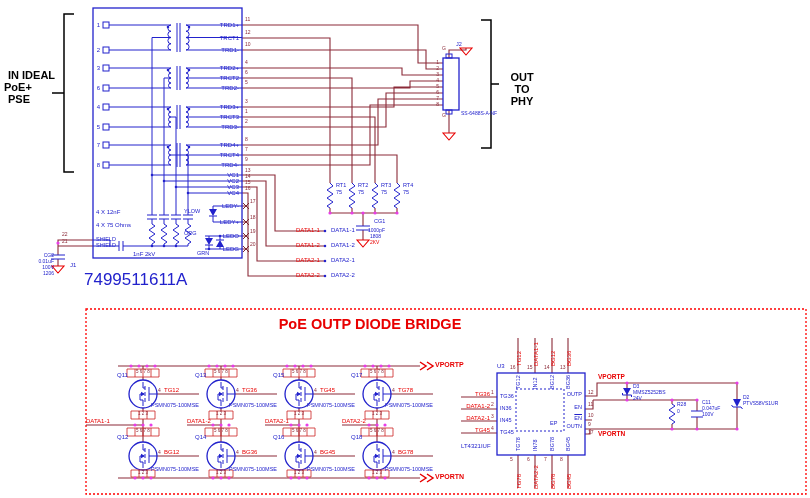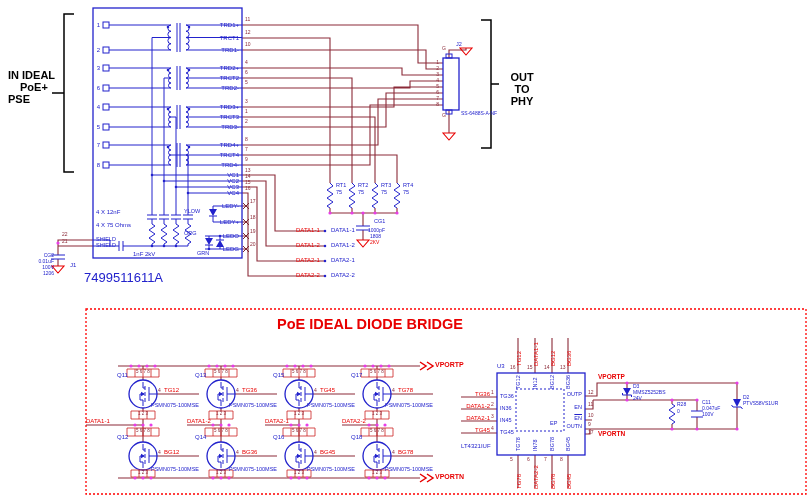--- a/index.html
+++ b/index.html
@@ -3,21 +3,21 @@
 <meta charset="utf-8">
 <style>
   html,body{margin:0;padding:0;background:#fff;}
   .stage{position:relative;width:810px;height:498px;background:#fff;overflow:hidden;
          font-family:"Liberation Sans","DejaVu Sans",sans-serif;}
   svg.art{position:absolute;left:0;top:0;}
   .t{position:absolute;white-space:nowrap;line-height:1;}
   .bl{color:#2222cc}.mr{color:#8b2a38}.rd{color:#e80000}.bk{color:#000}
   .s4{font-size:4.5px}.s5{font-size:5px}.s55{font-size:5.5px}.s6{font-size:6px}
   .s65{font-size:6.5px}.s7{font-size:7px}.s11{font-size:11px;font-weight:bold}
-  .s12{font-size:13px}.s14{font-size:14.5px;font-weight:bold}
+  .s12{font-size:17px}.s14{font-size:14.5px;font-weight:bold}
   .b{font-weight:bold}.ra{text-align:right}.ce{text-align:center}
   .rv{transform:rotate(-90deg);transform-origin:0 0;}
   .ov{text-decoration:overline}
   
   .w{stroke:#8b2a38;stroke-width:1.1;fill:none}
   .bc{stroke:#2222cc;stroke-width:1.3;fill:none}
   .bt{stroke:#2222cc;stroke-width:1;fill:none}
   .bf{fill:#2222cc;stroke:none}
   .rb{stroke:#cc2222;stroke-width:0.8;fill:none}
   .gn{stroke:#e80000;stroke-width:1.1;fill:none}
@@ -204,21 +204,21 @@
       M330 213 h.01 M352 213 h.01 M363 213 h.01 M375 213 h.01 M397 213 h.01 M58 243 h.01
       M627 383 h.01 M627 400 h.01 M672 400 h.01 M672 429 h.01 M697 400 h.01 M697 429 h.01 M737 383 h.01 M737 429 h.01"></path>
     <path class="dotb" d="M152 175 h.01 M164 181 h.01 M176 187 h.01 M188 193 h.01 M152 246 h.01 M164 246 h.01 M176 246 h.01
       M325 231 h.01 M325 246 h.01 M325 261 h.01 M325 276 h.01
       M168 27 h.01 M189 27 h.01 M168 70 h.01 M189 70 h.01 M168 109 h.01 M189 109 h.01 M168 147 h.01 M189 147 h.01
       M220 236 h.01 M209 249 h.01"></path>
   </g>
 </svg>
 
 <span class="t s11 bk" style="left:8px;top:70px">IN IDEAL</span>
-<span class="t s11 bk" style="left:20px;top:82px">PoE+</span>
+<span class="t s11 bk" style="left:4px;top:82px">PoE+</span>
 <span class="t s11 bk" style="left:8px;top:94px">PSE</span>
 
 <span class="t s11 bk ce" style="left:500px;top:72px;width:44px">OUT</span>
 <span class="t s11 bk ce" style="left:500px;top:84px;width:44px">TO</span>
 <span class="t s11 bk ce" style="left:500px;top:96px;width:44px">PHY</span>
 
 <span class="t s6 bl ra" style="left:92px;top:22px;width:8px">1</span>
 <span class="t s6 bl ra" style="left:92px;top:47px;width:8px">2</span>
 <span class="t s6 bl ra" style="left:92px;top:65px;width:8px">3</span>
 <span class="t s6 bl ra" style="left:92px;top:85px;width:8px">6</span>
@@ -317,21 +317,21 @@
 
 <span class="t s6 rd" style="left:296px;top:227px">DATA1-1</span>
 <span class="t s6 bl" style="left:331px;top:227px">DATA1-1</span>
 <span class="t s6 rd" style="left:296px;top:242px">DATA1-2</span>
 <span class="t s6 bl" style="left:331px;top:242px">DATA1-2</span>
 <span class="t s6 rd" style="left:296px;top:257px">DATA2-1</span>
 <span class="t s6 bl" style="left:331px;top:257px">DATA2-1</span>
 <span class="t s6 rd" style="left:296px;top:272px">DATA2-2</span>
 <span class="t s6 bl" style="left:331px;top:272px">DATA2-2</span>
 
-<span class="t s14 rd ce" style="left:230px;top:317px;width:280px">PoE IDEAL DIODE BRIDGE</span>
+<span class="t s14 rd ce" style="left:230px;top:317px;width:280px">PoE OUTP DIODE BRIDGE</span>
 
 <span class="t s7 b rd" style="left:435px;top:361px">VPORTP</span>
 <span class="t s7 b rd" style="left:435px;top:473px">VPORTN</span>
 
 <span class="t s6 bl" style="left:117px;top:372px">Q11</span>
 <span class="t s4 mr ce" style="left:127px;top:370px;width:32px">5 6 7 8</span>
 <span class="t s4 mr ce" style="left:131px;top:412px;width:24px">1 2 3</span>
 <span class="t s5 mr" style="left:158px;top:388px">4</span>
 <span class="t s6 rd" style="left:164px;top:387px">TG12</span>
 <span class="t s55 bl" style="left:151px;top:403px">PSMN075-100MSE</span>

